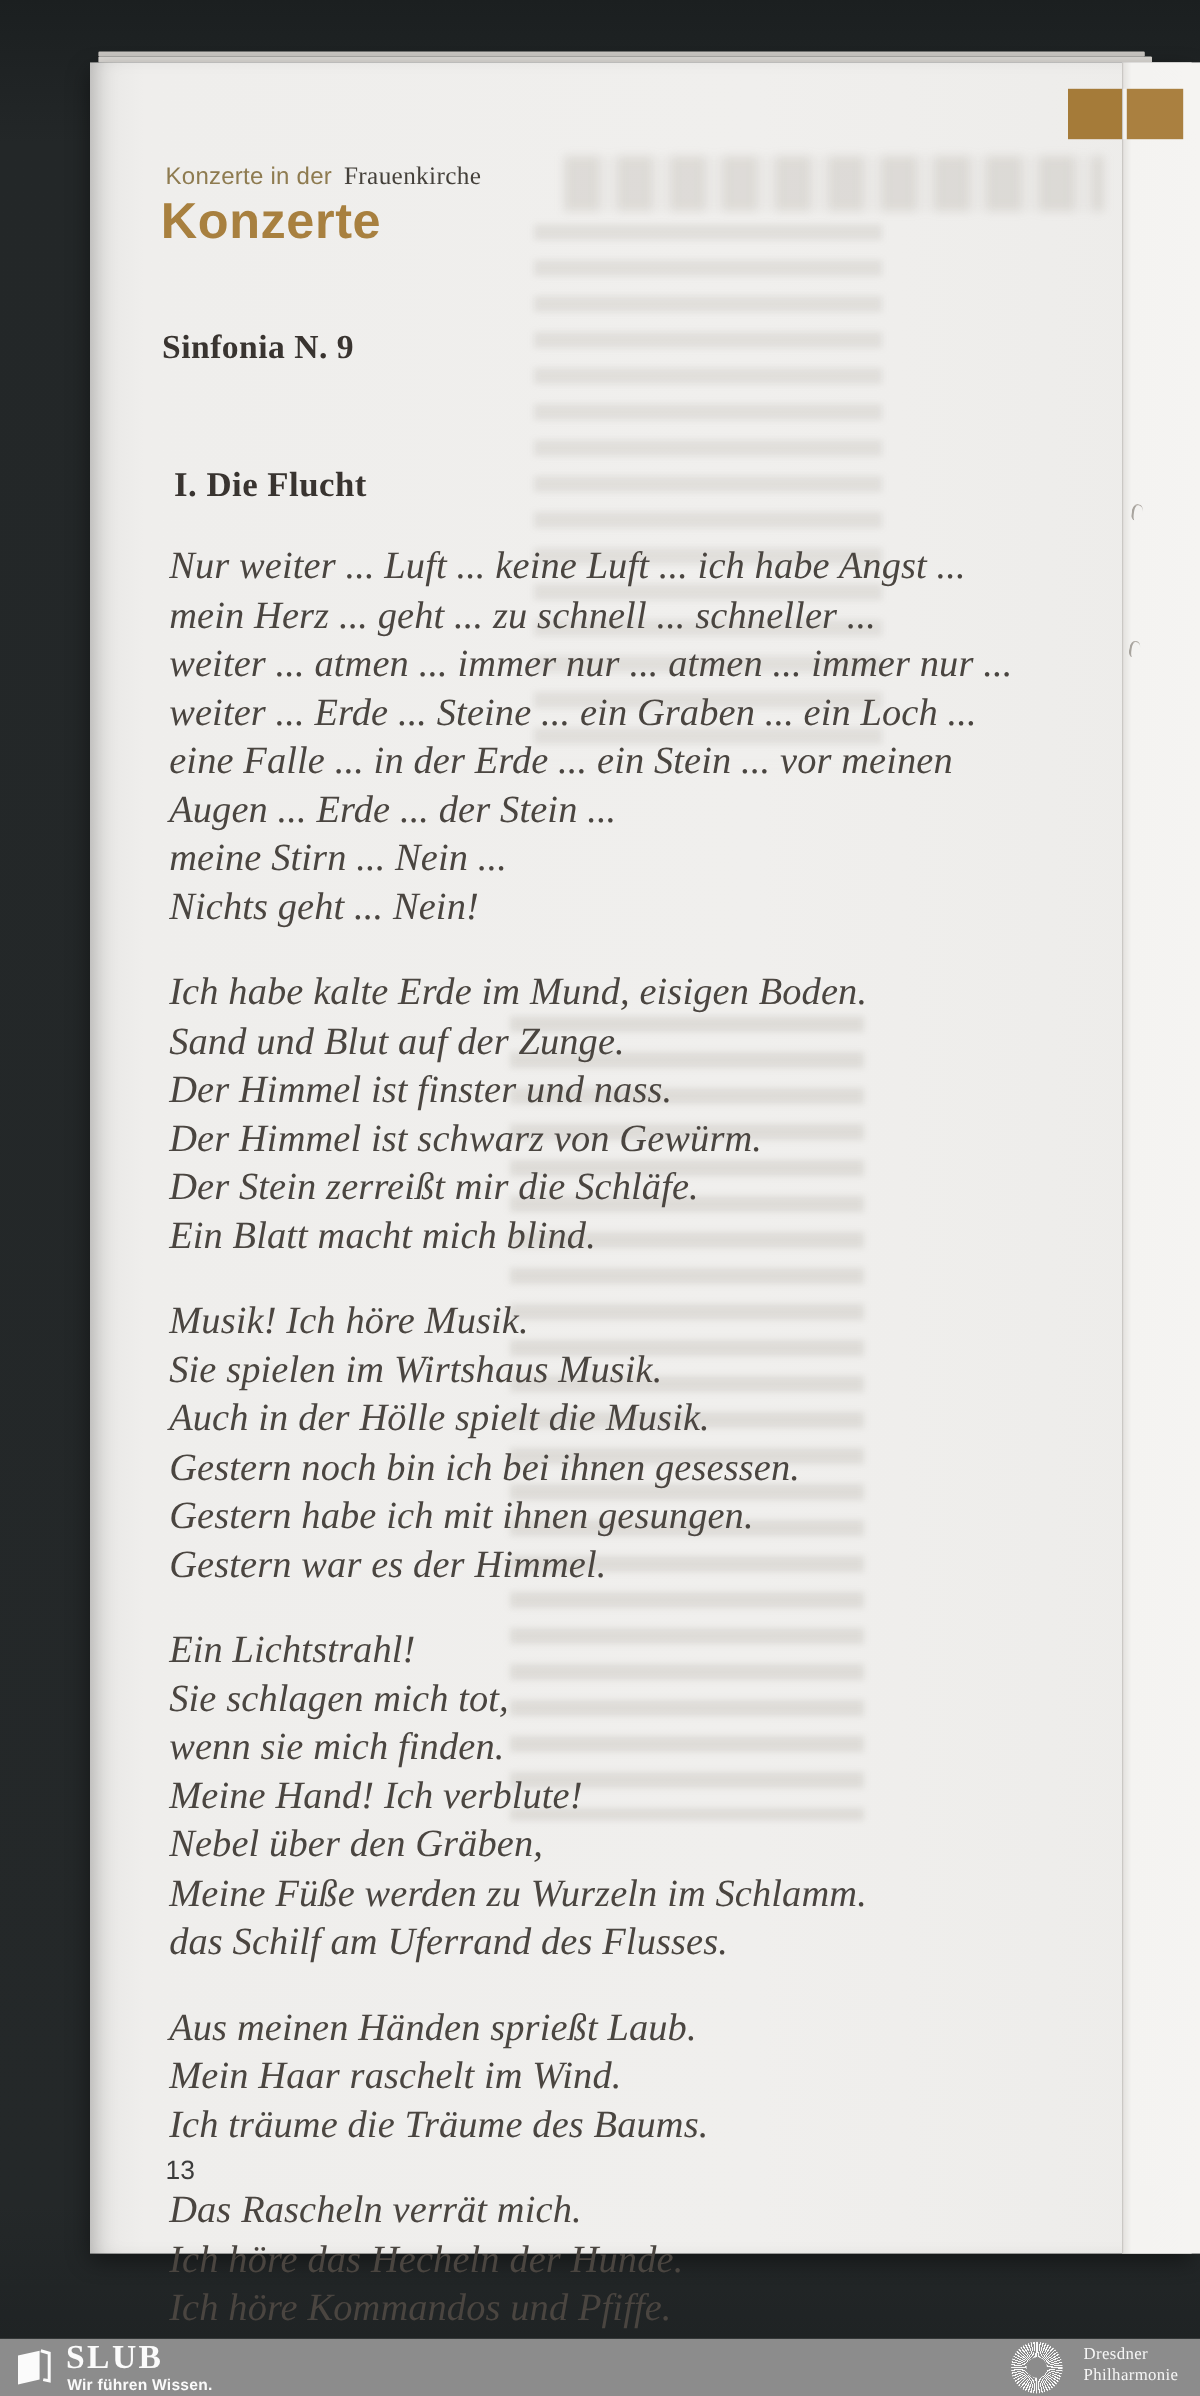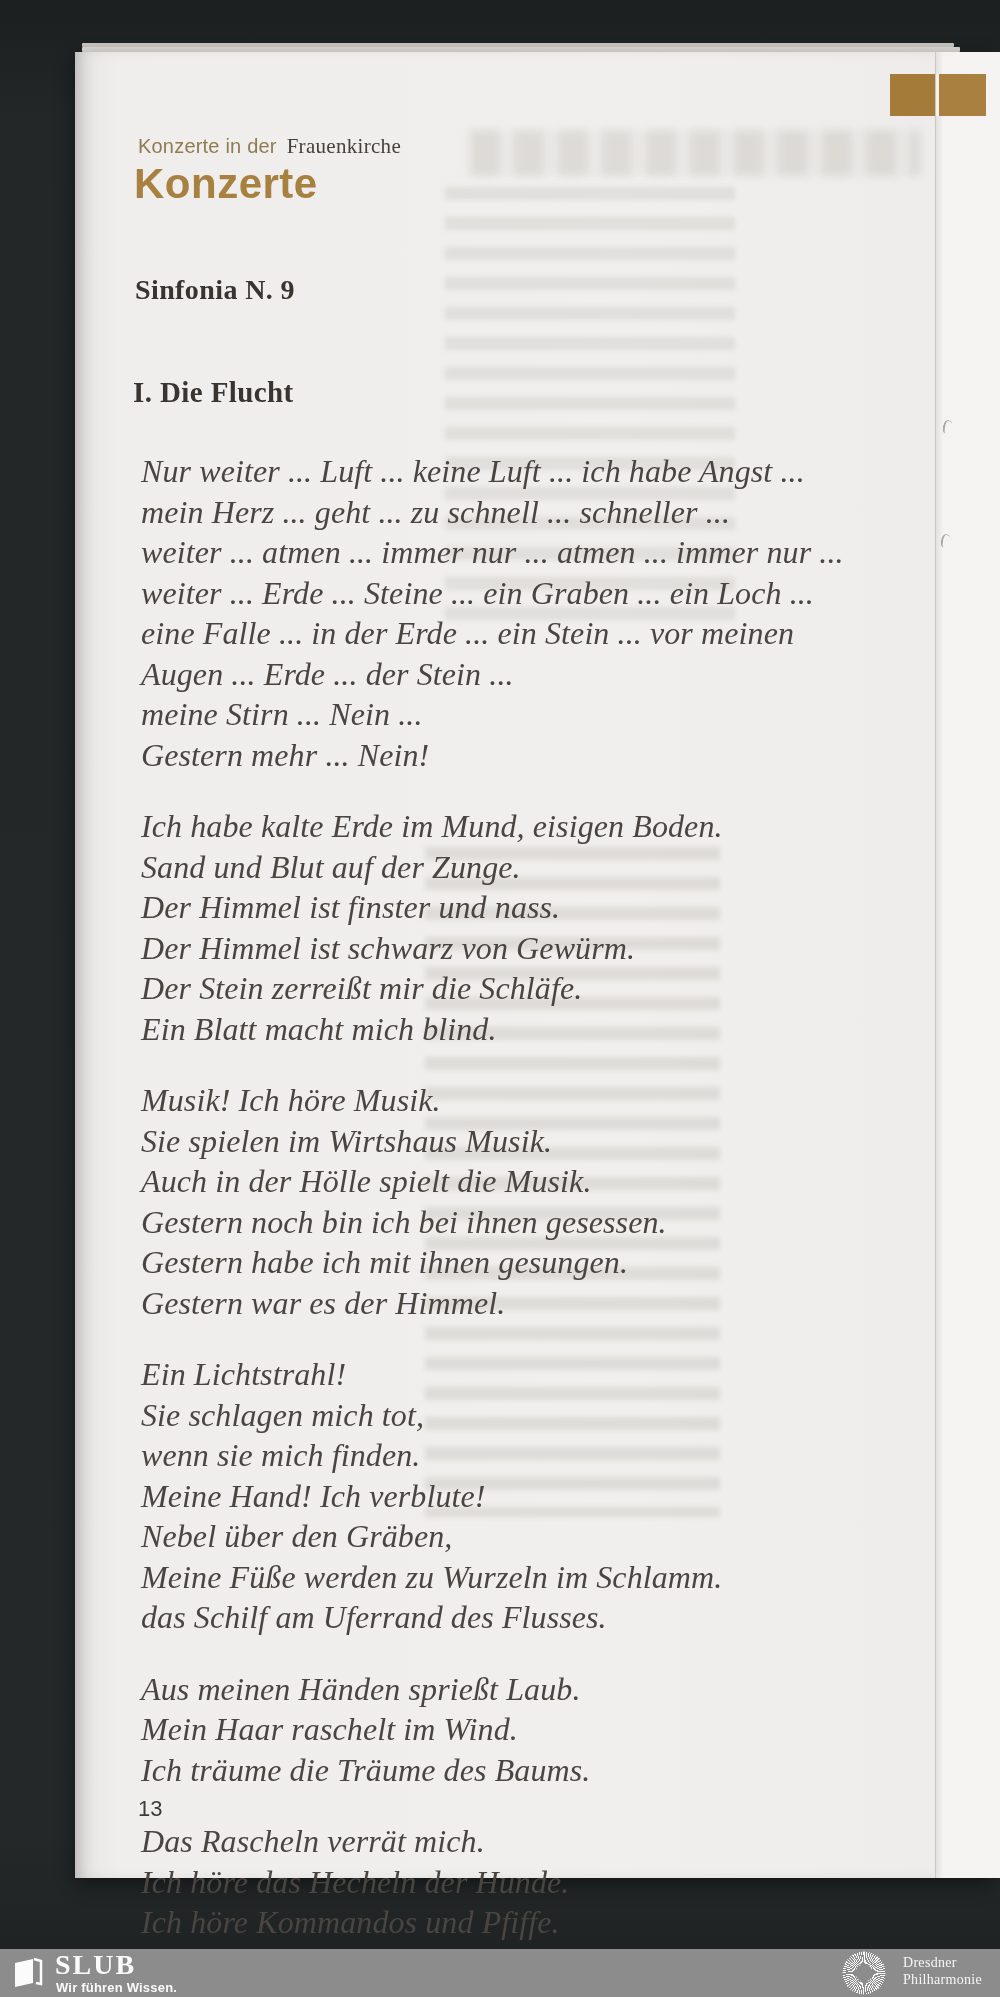--- a/index.html
+++ b/index.html
@@ -55,21 +55,21 @@
   .brand-suffix{font-family:"Liberation Serif",serif;font-size:21px;color:#45413b;margin-left:6px;letter-spacing:.3px;}
   .doc-title{
     position:absolute;left:59px;top:108px;margin:0;
     font-family:"Liberation Sans",sans-serif;font-weight:bold;font-size:42px;color:#a8803f;letter-spacing:.5px;
   }
   .work-title{
     position:absolute;left:60px;top:222px;margin:0;
     font-size:28px;font-weight:bold;color:#393430;letter-spacing:.4px;
   }
   .movement-title{
-    position:absolute;left:58px;top:324px;margin:0;
+    position:absolute;left:58px;top:324px;margin:12px;
     font-size:29px;font-weight:bold;color:#393430;letter-spacing:.4px;
   }
   .poem{position:absolute;left:58px;top:395px;width:720px;}
   .stanza{margin:0 0 39px 0;}
   .stanza p{
     margin:8px;font-style:italic;font-size:32px;line-height:32.5px;color:#4a4540;
     white-space:nowrap;letter-spacing:.1px;
   }
   .page-number{
     position:absolute;left:63px;top:1744px;
@@ -130,21 +130,21 @@
 
     <div class="poem">
       <div class="stanza">
         <p>Nur weiter ... Luft ... keine Luft ... ich habe Angst ...</p>
         <p>mein Herz ... geht ... zu schnell ... schneller ...</p>
         <p>weiter ... atmen ... immer nur ... atmen ... immer nur ...</p>
         <p>weiter ... Erde ... Steine ... ein Graben ... ein Loch ...</p>
         <p>eine Falle ... in der Erde ... ein Stein ... vor meinen</p>
         <p>Augen ... Erde ... der Stein ...</p>
         <p>meine Stirn ... Nein ...</p>
-        <p>Gestern mehr ... Nein!</p>
+        <p>Nichts geht ... Nein!</p>
       </div>
       <div class="stanza">
         <p>Ich habe kalte Erde im Mund, eisigen Boden.</p>
         <p>Sand und Blut auf der Zunge.</p>
         <p>Der Himmel ist finster und nass.</p>
         <p>Der Himmel ist schwarz von Gewürm.</p>
         <p>Der Stein zerreißt mir die Schläfe.</p>
         <p>Ein Blatt macht mich blind.</p>
       </div>
       <div class="stanza">

